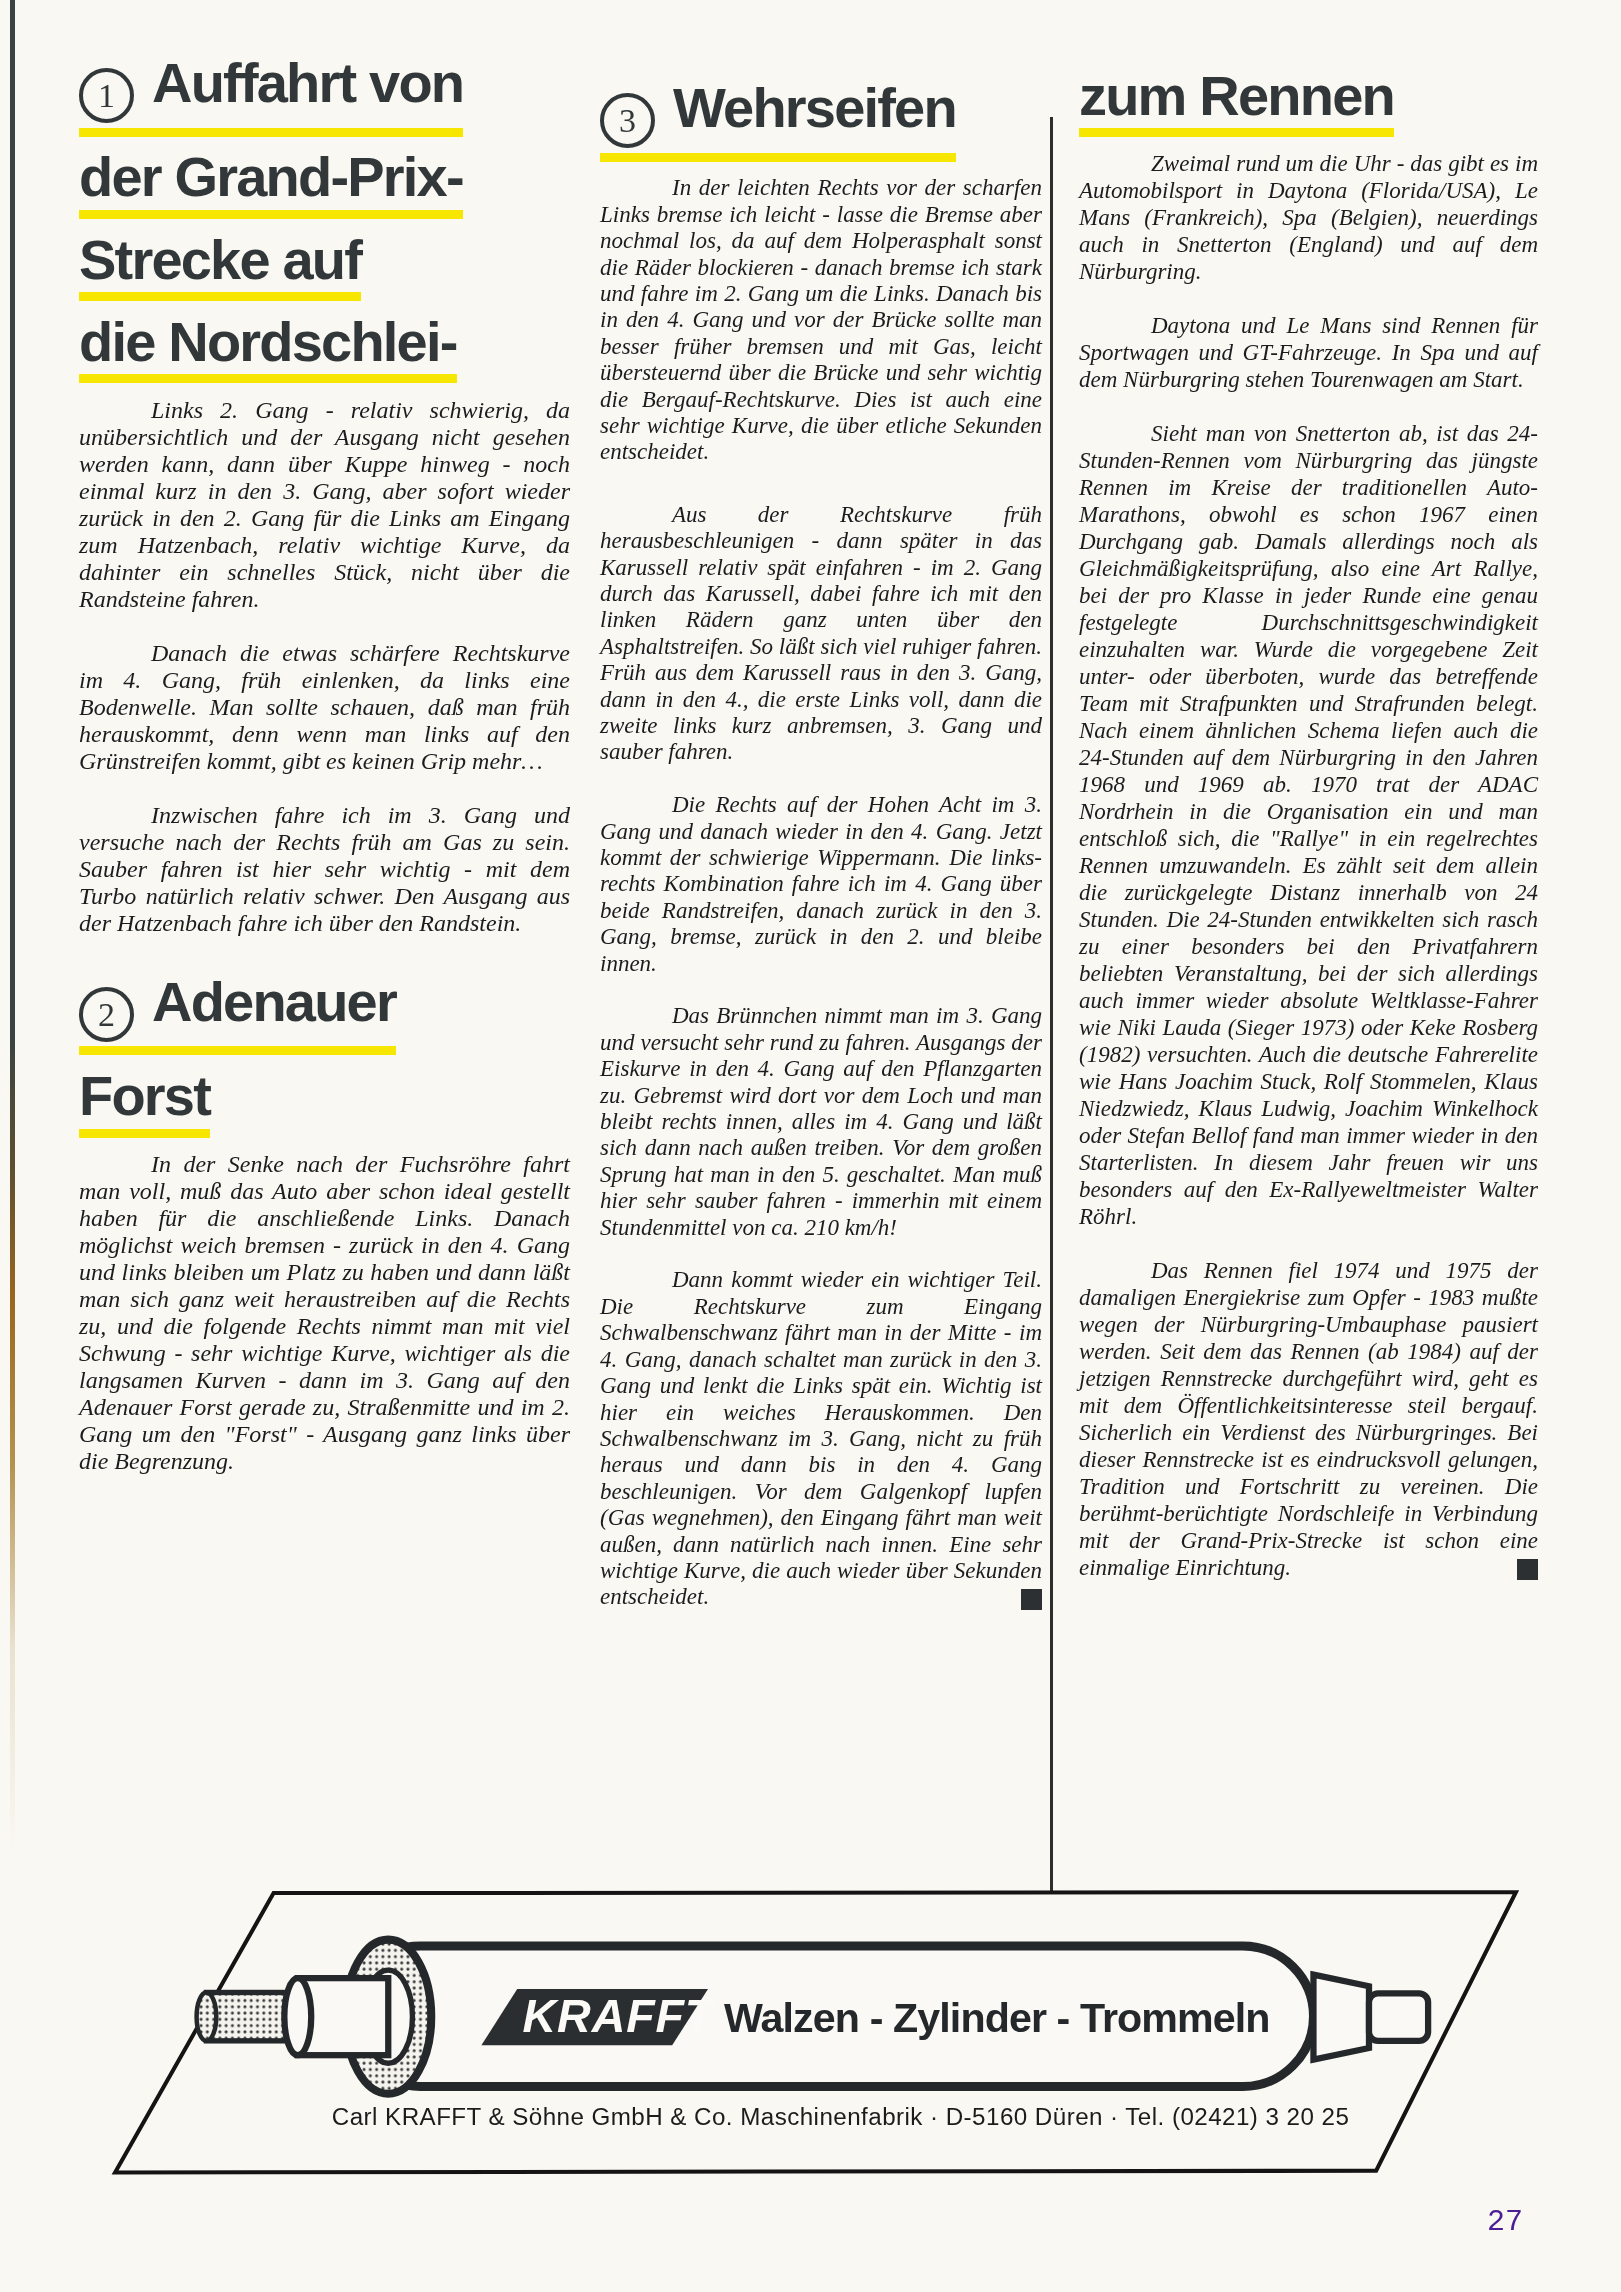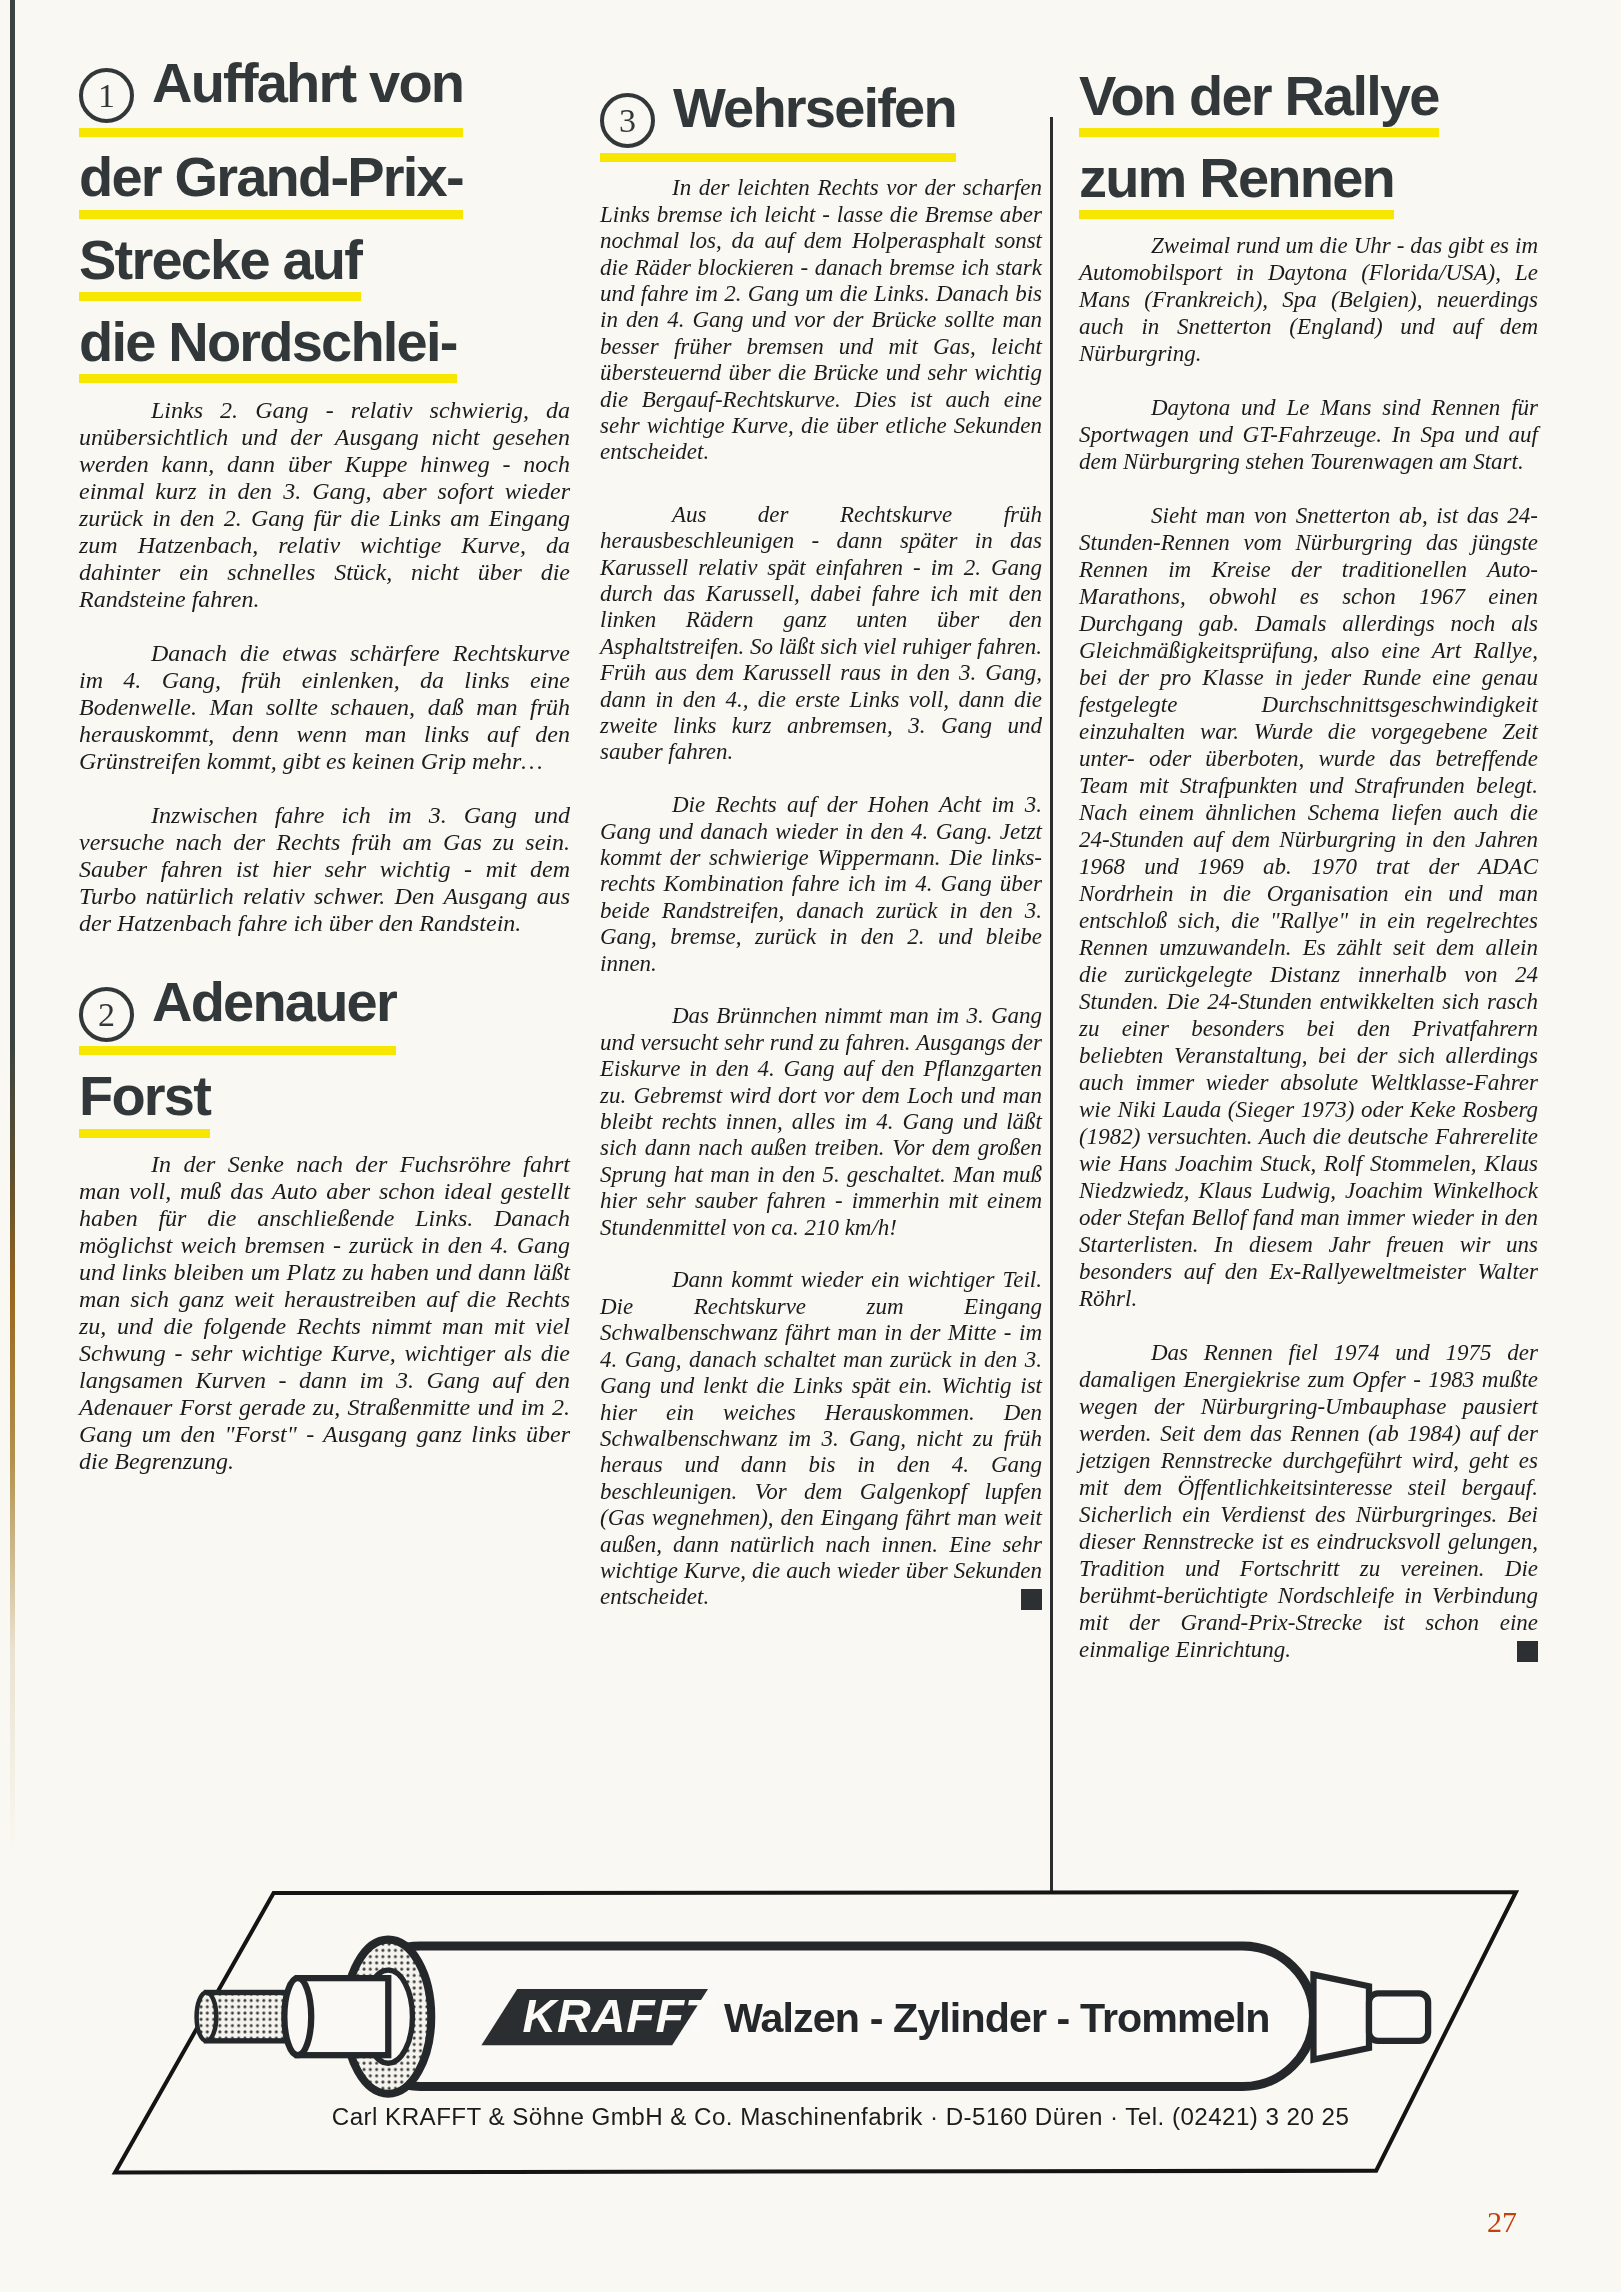--- a/index.html
+++ b/index.html
@@ -55,21 +55,21 @@
 
   
   .ad{position:absolute;left:54px;top:1885px;}
   .ad text{font-family:"Liberation Sans", sans-serif;}
   .ad .logo-text{font-weight:bold;font-style:italic;fill:#fbfaf7;font-size:52px;letter-spacing:1px;}
   .ad .products-text{font-weight:bold;fill:#24282b;font-size:46px;letter-spacing:-1px;}
   .ad .company-text{fill:#1c1c1c;font-size:27px;letter-spacing:.5px;}
 
   .page-number{
     position:absolute;left:1487px;top:2205px;
-    font-family:Liberation Serif, serif;font-size:30px;color:#c2410c;
+    font-family:Liberation Mono, monospace;font-size:30px;color:#4c1d95;
   }
 </style>
 </head>
 <body>
 
 <div class="page-root">
 
   <div class="edge-line"></div>
 
   <div class="columns">
@@ -112,21 +112,20 @@
             <p>Die Rechts auf der Hohen Acht im 3. Gang und danach wieder in den 4. Gang. Jetzt kommt der schwierige Wippermann. Die links-rechts Kombination fahre ich im 4. Gang über beide Randstreifen, danach zurück in den 3. Gang, bremse, zurück in den 2. und bleibe innen.</p>
             <p>Das Brünnchen nimmt man im 3. Gang und versucht sehr rund zu fahren. Ausgangs der Eiskurve in den 4. Gang auf den Pflanzgarten zu. Gebremst wird dort vor dem Loch und man bleibt rechts innen, alles im 4. Gang und läßt sich dann nach außen treiben. Vor dem großen Sprung hat man in den 5. geschaltet. Man muß hier sehr sauber fahren - immerhin mit einem Stundenmittel von ca. 210 km/h!</p>
             <p>Dann kommt wieder ein wichtiger Teil. Die Rechtskurve zum Eingang Schwalbenschwanz fährt man in der Mitte - im 4. Gang, danach schaltet man zurück in den 3. Gang und lenkt die Links spät ein. Wichtig ist hier ein weiches Herauskommen. Den Schwalbenschwanz im 3. Gang, nicht zu früh heraus und dann bis in den 4. Gang beschleunigen. Vor dem Galgenkopf lupfen (Gas wegnehmen), den Eingang fährt man weit außen, dann natürlich nach innen. Eine sehr wichtige Kurve, die auch wieder über Sekunden entscheidet.<span class="end-square"></span></p>
           </div>
         </div>
       </section>
     <div class="col-rule"></div>
     <section class="col col-3">
         <div class="section">
           <div class="headline">
-            <div class="hl-line"><span class="hl-inner">Von der Rallye</span></div>
             <div class="hl-line"><span class="hl-inner">zum Rennen</span></div>
           </div>
           <div class="body-text">
             <p>Zweimal rund um die Uhr - das gibt es im Automobilsport in Daytona (Florida/USA), Le Mans (Frankreich), Spa (Belgien), neuerdings auch in Snetterton (England) und auf dem Nürburgring.</p>
             <p>Daytona und Le Mans sind Rennen für Sportwagen und GT-Fahrzeuge. In Spa und auf dem Nürburgring stehen Tourenwagen am Start.</p>
             <p>Sieht man von Snetterton ab, ist das 24-Stunden-Rennen vom Nürburgring das jüngste Rennen im Kreise der traditionellen Auto-Marathons, obwohl es schon 1967 einen Durchgang gab. Damals allerdings noch als Gleichmäßigkeitsprüfung, also eine Art Rallye, bei der pro Klasse in jeder Runde eine genau festgelegte Durchschnittsgeschwindigkeit einzuhalten war. Wurde die vorgegebene Zeit unter- oder überboten, wurde das betreffende Team mit Strafpunkten und Strafrunden belegt. Nach einem ähnlichen Schema liefen auch die 24-Stunden auf dem Nürburgring in den Jahren 1968 und 1969 ab. 1970 trat der ADAC Nordrhein in die Organisation ein und man entschloß sich, die "Rallye" in ein regelrechtes Rennen umzuwandeln. Es zählt seit dem allein die zurückgelegte Distanz innerhalb von 24 Stunden. Die 24-Stunden entwikkelten sich rasch zu einer besonders bei den Privatfahrern beliebten Veranstaltung, bei der sich allerdings auch immer wieder absolute Weltklasse-Fahrer wie Niki Lauda (Sieger 1973) oder Keke Rosberg (1982) versuchten. Auch die deutsche Fahrerelite wie Hans Joachim Stuck, Rolf Stommelen, Klaus Niedzwiedz, Klaus Ludwig, Joachim Winkelhock oder Stefan Bellof fand man immer wieder in den Starterlisten. In diesem Jahr freuen wir uns besonders auf den Ex-Rallyeweltmeister Walter Röhrl.</p>
             <p>Das Rennen fiel 1974 und 1975 der damaligen Energiekrise zum Opfer - 1983 mußte wegen der Nürburgring-Umbauphase pausiert werden. Seit dem das Rennen (ab 1984) auf der jetzigen Rennstrecke durchgeführt wird, geht es mit dem Öffentlichkeitsinteresse steil bergauf. Sicherlich ein Verdienst des Nürburgringes. Bei dieser Rennstrecke ist es eindrucksvoll gelungen, Tradition und Fortschritt zu vereinen. Die berühmt-berüchtigte Nordschleife in Verbindung mit der Grand-Prix-Strecke ist schon eine einmalige Einrichtung.<span class="end-square"></span></p>
           </div>
         </div>
       </section>

